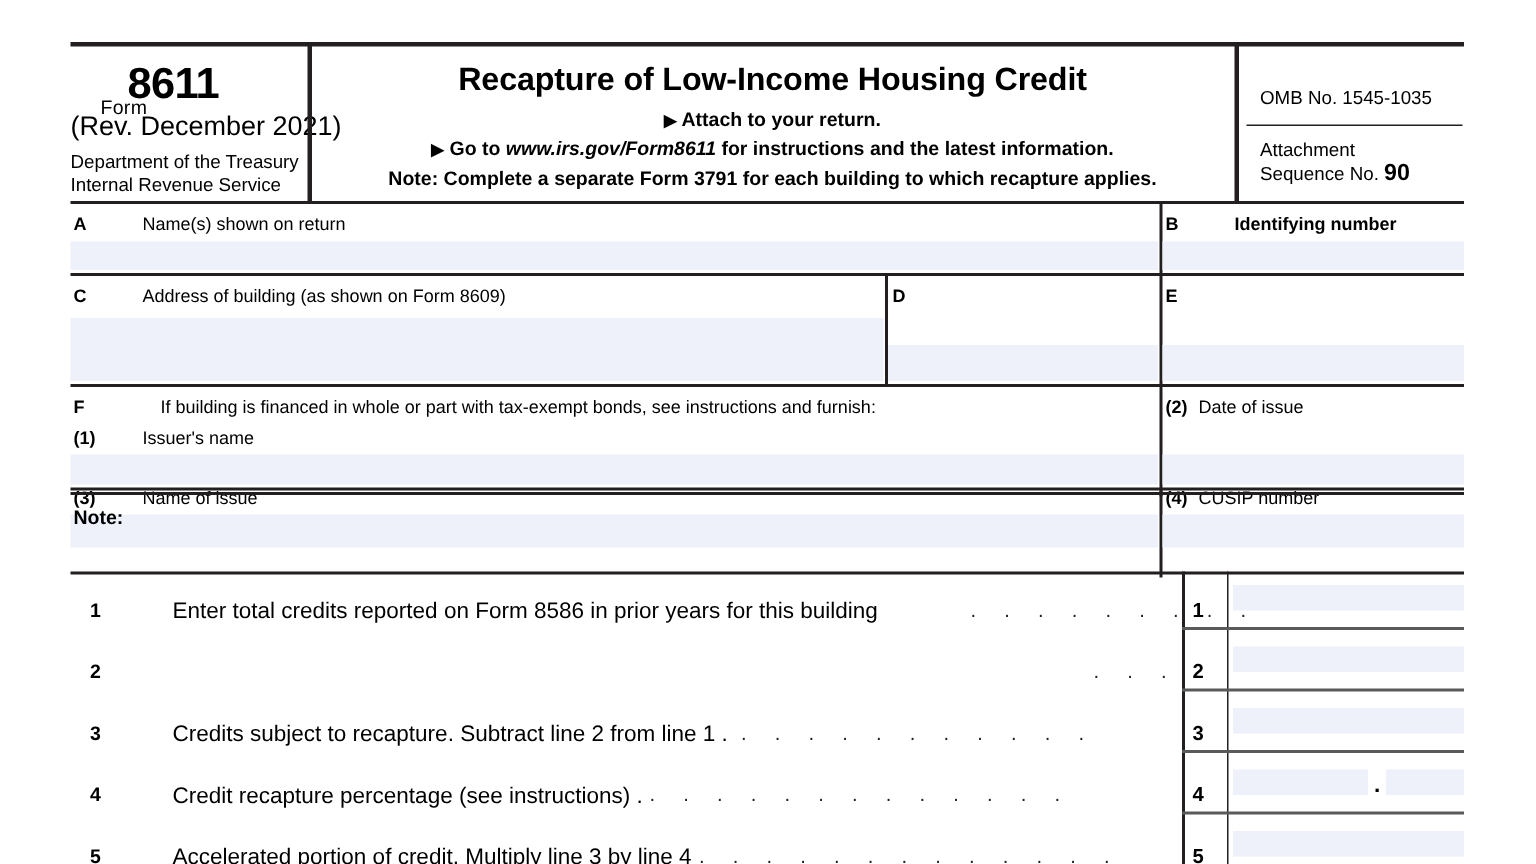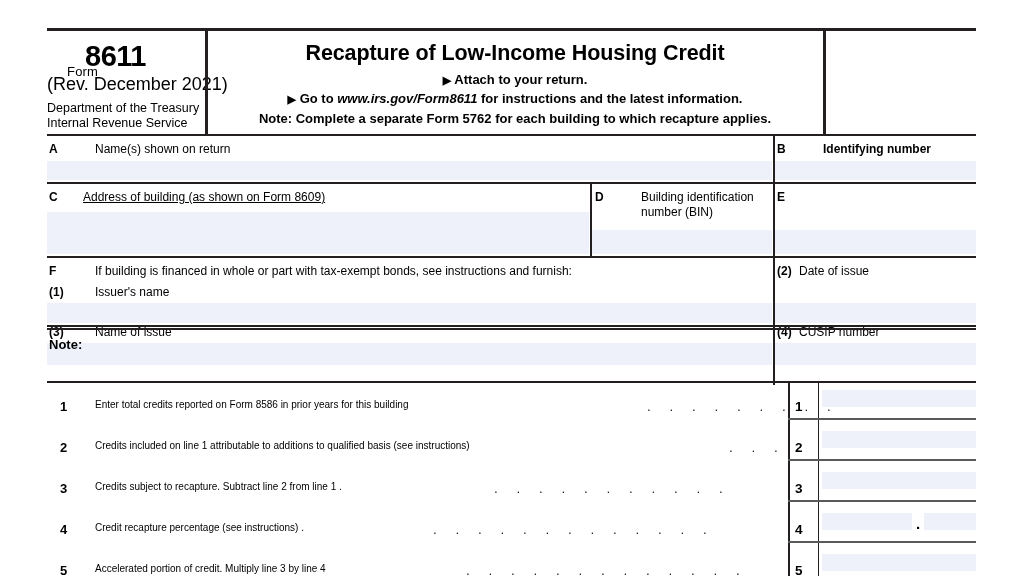--- a/index.html
+++ b/index.html
@@ -63,21 +63,21 @@
 
   
   #noteblock { position: absolute; left: 0; top: 303px; width: 100%; height: 50px; }
   #note-lbl { position: absolute; left: 2px; top: 6px; font-size: 13px; font-weight: bold; }
   #note-body { position: absolute; left: 44px; top: 6px; width: 885px; font-size: 13px; line-height: 19px; }
 
   
   #lines { position: absolute; left: 0; top: 353px; width: 100%; height: 195px; }
   .lrow { position: absolute; left: 0; width: 100%; height: 41px; }
   .lnum { position: absolute; left: 13px; top: 13px; font-size: 13px; font-weight: bold; }
-  .ltext { position: absolute; left: 48px; top: 13px; font-size: 10px; white-space: nowrap; text-align: center; }
+  .ltext { position: absolute; left: 68px; top: 13px; font-size: 15px; white-space: nowrap; text-align: center; }
   .leader { position: absolute; top: 13px; font-size: 13.5px; letter-spacing: 7.5px; color: #231f20; white-space: nowrap; }
   .boxnum { position: absolute; left: 748px; top: 13px; font-size: 13.5px; font-weight: bold; }
   .lrow .entry-fill { position: absolute; left: 775px; top: 4px; width: 154px; height: 17px; background: #eef0fa; }
   .lrow .entry-under { position: absolute; left: 741px; top: 32px; width: 188px; height: 1.6px; background: #5a5a5a; }
   .decimal-dot { position: absolute; left: 869px; top: 11px; font-size: 15px; font-weight: bold; line-height: 8px; }
   #lines-vline-a { position: absolute; left: 741px; top: 0; width: 2.2px; height: 195px; background: #231f20; }
   #lines-vline-b { position: absolute; left: 771px; top: 0; width: 1.4px; height: 195px; background: #231f20; }
 </style>
 </head>
 <body>
@@ -103,61 +103,66 @@
     <div id="titlebox">
       <div class="main-title">Recapture of Low-Income Housing Credit</div>
       <div class="attach">
         <span class="arrow">▶</span>
         <span>Attach to your return.</span>
       </div>
       <div class="goto">
         <span class="arrow">▶</span>
         <span>Go to </span><i>www.irs.gov/Form8611</i><span> for instructions and the latest information.</span>
       </div>
-      <div class="note-line">Note: Complete a separate Form 5762 for each building to which recapture applies.</div>
-    </div>
-
+      <div class="note-line">Note: Complete a separate Form 3791 for each building to which recapture applies.</div>
+    </div>
+
+    <div id="ombbox">
+      <div class="omb-text">OMB No. 1545-1035</div>
+      <div id="omb-split"></div>
+      <div class="att-text">
+        <span>Attachment</span><br>
+        <span>Sequence No.</span>
+        <span class="att-num">90</span>
+      </div>
+    </div>
   </div>
 
   <div id="entity">
 
     <div class="hline sec-rule-heavy" style="top:0px;"></div>
     <div class="vline" style="left:726px; top:2px; width:1.6px; height:46px;"></div>
 
     <span class="cell-letter" style="left:2px; top:8px;">A</span>
     <span class="cell-label" style="left:24px; top:8px;">Name(s) shown on return</span>
     <div class="fill" style="left:0px; top:27px; width:725px; height:19px;"></div>
 
     <span class="cell-letter bold" style="left:730px; top:8px;">B</span>
     <span class="cell-label bold" style="left:752px; top:8px;">Identifying number</span>
     <div class="fill" style="left:728px; top:27px; width:201px; height:19px;"></div>
 
     <div class="hline sec-rule-heavy" style="top:48px;"></div>
     <div class="vline" style="left:543px; top:50px; width:1.6px; height:72px;"></div>
     <div class="vline" style="left:726px; top:50px; width:1.6px; height:72px;"></div>
 
     <span class="cell-letter" style="left:2px; top:56px;">C</span>
-    <span class="cell-label" style="left:12px; top:56px;text-decoration:underline;">Address of building (as shown on Form 8609)</span>
+    <span class="cell-label" style="left:24px; top:56px;">Address of building (as shown on Form 8609)</span>
     <div class="fill" style="left:0px; top:78px; width:542px; height:42px;"></div>
 
     <span class="cell-letter" style="left:548px; top:56px;">D</span>
-    <span class="cell-label" style="left:570px; top:56px;">
-      <span>Building identification</span><br>
-      <span>number (BIN)</span>
-    </span>
     <div class="fill" style="left:545px; top:96px; width:180px; height:24px;"></div>
 
     <span class="cell-letter" style="left:730px; top:56px;">E</span>
     <div class="fill" style="left:728px; top:96px; width:201px; height:24px;"></div>
 
     <div class="hline sec-rule-heavy" style="top:122px;"></div>
     <div class="vline" style="left:726px; top:124px; width:1.6px; height:73px;"></div>
 
     <span class="cell-letter" style="left:2px; top:130px;">F</span>
-    <span class="cell-label" style="left:24px; top:130px;">If building is financed in whole or part with tax-exempt bonds, see instructions and furnish:</span>
+    <span class="cell-label" style="left:36px; top:130px;">If building is financed in whole or part with tax-exempt bonds, see instructions and furnish:</span>
 
     <span class="cell-letter" style="left:2px; top:151px;">(1)</span>
     <span class="cell-label" style="left:24px; top:151px;">Issuer's name</span>
     <div class="fill" style="left:0px; top:169px; width:725px; height:20px;"></div>
 
     <span class="cell-letter" style="left:730px; top:130px;">(2)</span>
     <span class="cell-label" style="left:728px; top:130px;">Date of issue</span>
     <div class="fill" style="left:728px; top:169px; width:201px; height:20px;"></div>
 
     <div class="hline sec-rule-heavy" style="top:191px;"></div>
@@ -185,21 +190,20 @@
   <div class="lrow" style="top: 5px;">
         <span class="lnum">1</span>
         <span class="ltext">Enter total credits reported on Form 8586 in prior years for this building</span>
         <span class="leader" style="left: 600px;">. . . . . . . . .</span>
         <span class="boxnum">1</span>
         <div class="entry-fill"></div>
         <div class="entry-under"></div>
       </div>
       <div class="lrow" style="top: 46px;">
         <span class="lnum">2</span>
-        <span class="ltext">Credits included on line 1 attributable to additions to qualified basis (see instructions)</span>
         <span class="leader" style="left: 682px;">. . . .</span>
         <span class="boxnum">2</span>
         <div class="entry-fill"></div>
         <div class="entry-under"></div>
       </div>
       <div class="lrow" style="top: 87px;">
         <span class="lnum">3</span>
         <span class="ltext">Credits subject to recapture. Subtract line 2 from line 1 .</span>
         <span class="leader" style="left: 447px;">. . . . . . . . . . .</span>
         <span class="boxnum">3</span>

